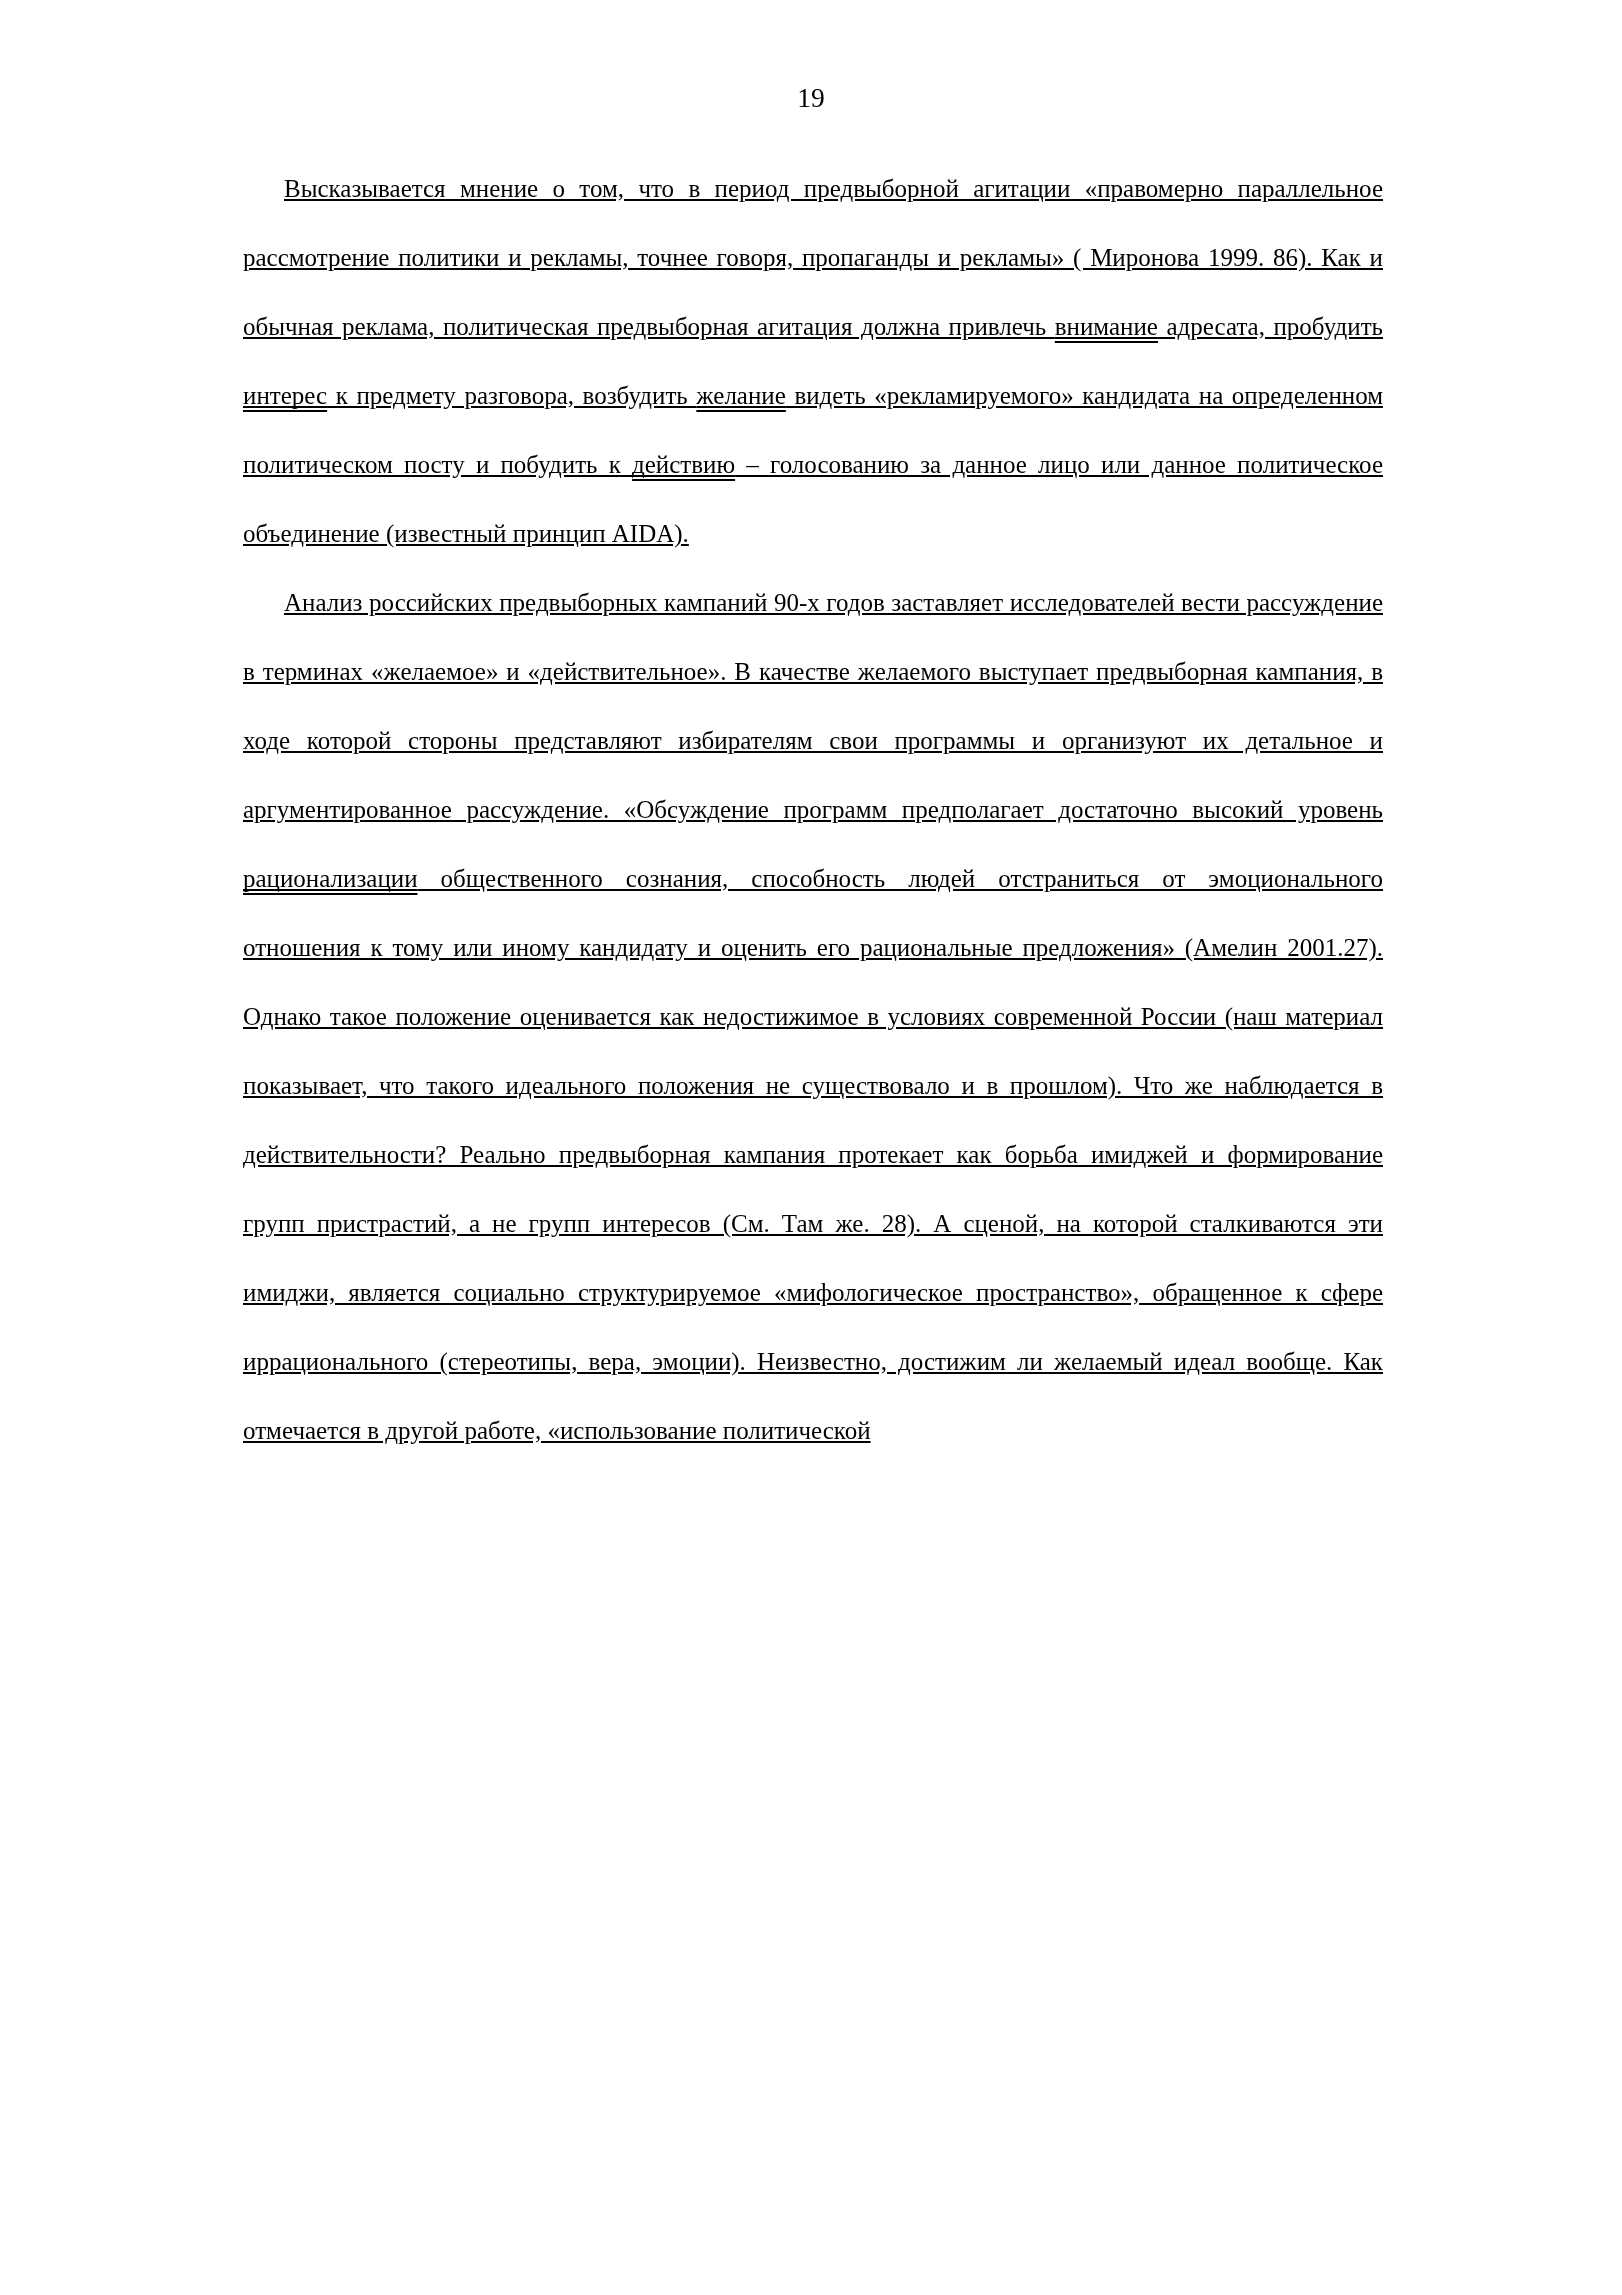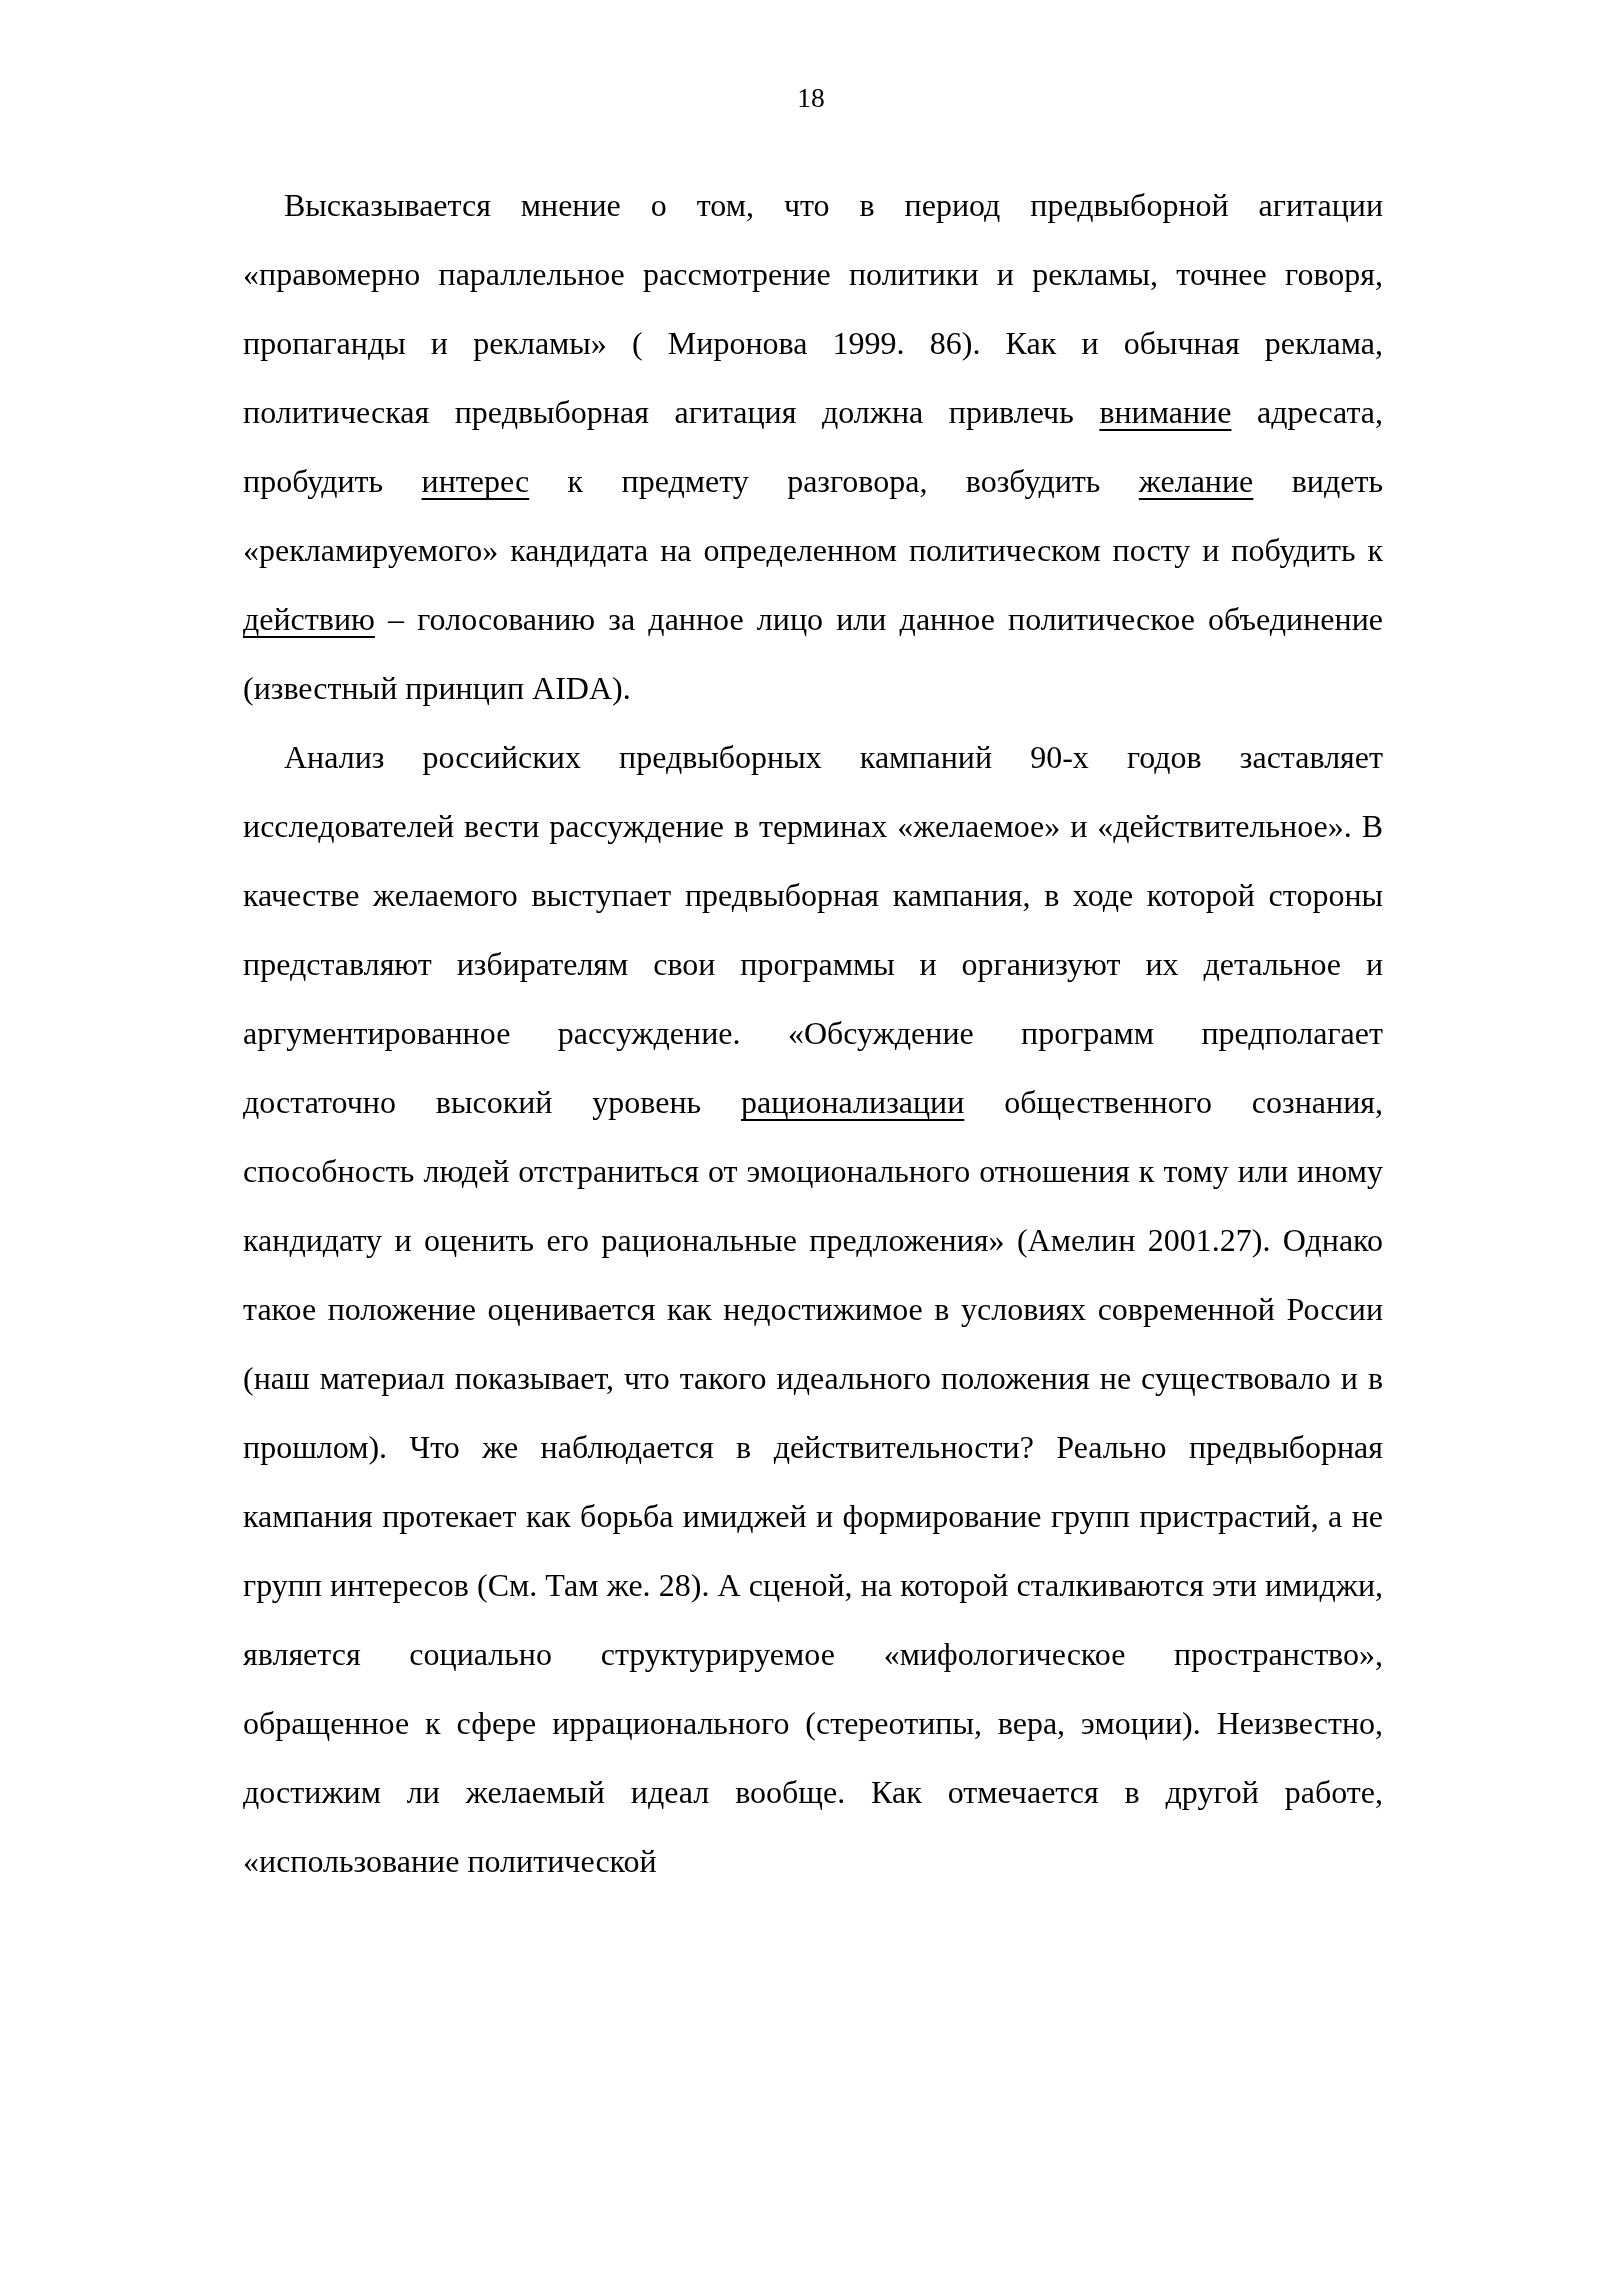--- a/index.html
+++ b/index.html
@@ -21,41 +21,42 @@
     top: 84px;
     left: 0;
     width: 100%;
     text-align: center;
     font-size: 27.5px;
     line-height: 1;
   }
   .content {
     position: absolute;
     left: 243px;
-    top: 171px;
+    top: 154px;
     width: 1140px;
-    font-size: 32px;
+    font-size: 25px;
     line-height: 69px;
+    text-decoration: underline;
   }
   .para {
     margin: 0;
     padding: 0;
     text-indent: 41px;
     text-align: justify;
   }
   .u {
     text-decoration: underline;
     text-decoration-thickness: 2px;
     text-underline-offset: 5.9px;
     text-decoration-skip-ink: none;
   }
 </style>
 </head>
 <body>
 
 <div class="page">
-  <div class="page-number">18</div>
+  <div class="page-number">19</div>
   <div class="content">
       <p class="para"><span>Высказывается мнение о том, что в период предвыборной агитации «правомерно параллельное рассмотрение политики и рекламы, точнее говоря, пропаганды и рекламы» ( Миронова 1999. 86). Как и обычная реклама, политическая предвыборная агитация должна привлечь </span><span class="u">внимание</span><span> адресата, пробудить </span><span class="u">интерес</span><span> к предмету разговора, возбудить </span><span class="u">желание</span><span> видеть «рекламируемого» кандидата на определенном политическом посту и побудить к </span><span class="u">действию</span><span> – голосованию за данное лицо или данное политическое объединение (известный принцип AIDA).</span></p>
       <p class="para"><span>Анализ российских предвыборных кампаний 90-х годов заставляет исследователей вести рассуждение в терминах «желаемое» и «действительное». В качестве желаемого выступает предвыборная кампания, в ходе которой стороны представляют избирателям свои программы и организуют их детальное и аргументированное рассуждение. «Обсуждение программ предполагает достаточно высокий уровень </span><span class="u">рационализации</span><span> общественного сознания, способность людей отстраниться от эмоционального отношения к тому или иному кандидату и оценить его рациональные предложения» (Амелин 2001.27). Однако такое положение оценивается как недостижимое в условиях современной России (наш материал показывает, что такого идеального положения не существовало и в прошлом). Что же наблюдается в действительности? Реально предвыборная кампания протекает как борьба имиджей и формирование групп пристрастий, а не групп интересов (См. Там же. 28). А сценой, на которой сталкиваются эти имиджи, является социально структурируемое «мифологическое пространство», обращенное к сфере иррационального (стереотипы, вера, эмоции). Неизвестно, достижим ли желаемый идеал вообще. Как отмечается в другой работе, «использование политической</span></p>
     </div>
 </div>
 
 
 </body></html>

